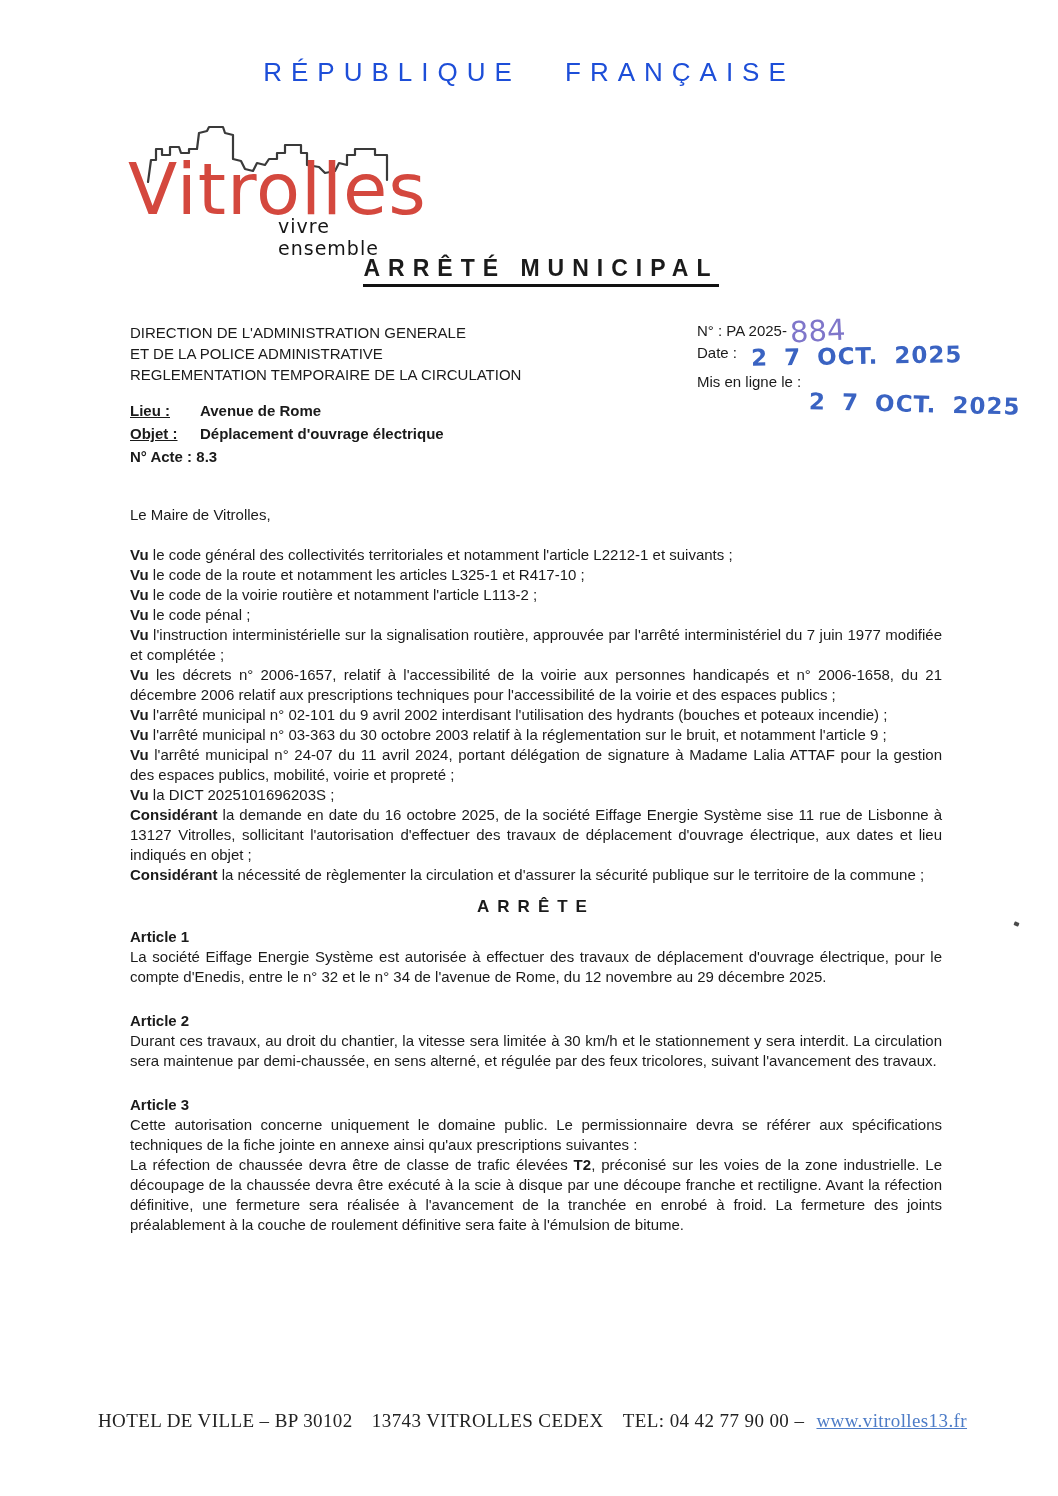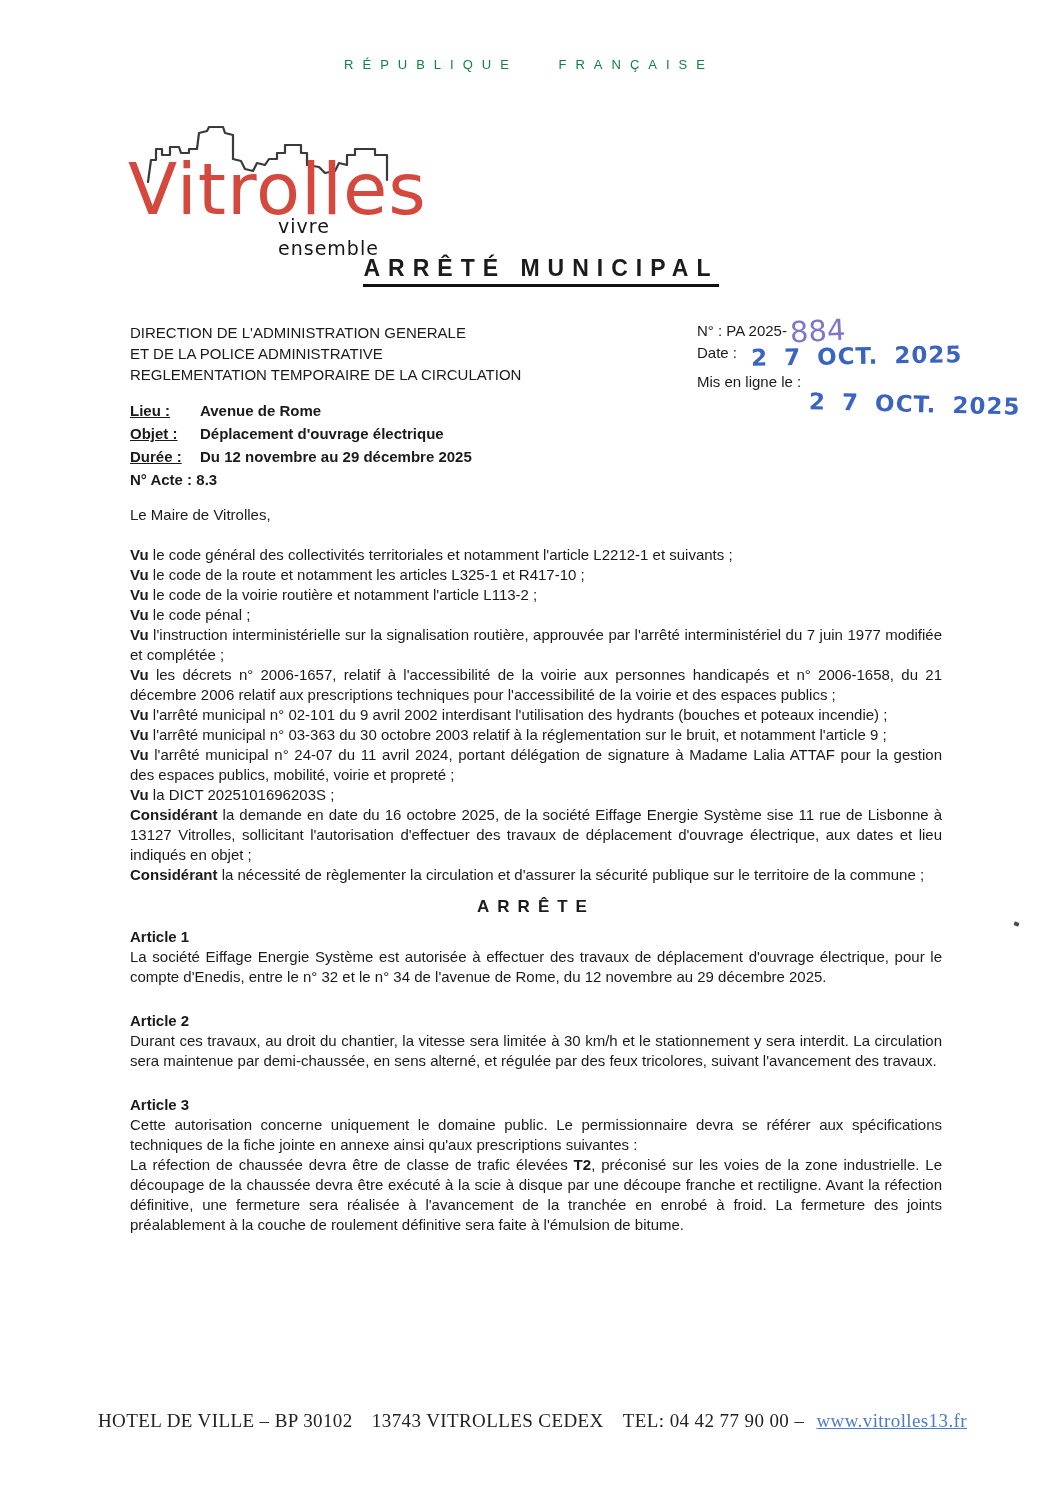--- a/index.html
+++ b/index.html
@@ -9,22 +9,22 @@
     margin:0 auto;
     background:#ffffff;
     font-family:"Liberation Sans", sans-serif;
     color:#1b1b1b;
     overflow:hidden;
   }
   
   .republique{
     position:absolute;top:57px;left:0;width:100%;
     text-align:center;
-    font-size:13px;letter-spacing:9px;word-spacing:28px;
-    color:#15803d;
+    font-size:26px;letter-spacing:9px;word-spacing:28px;
+    color:#1d4ed8;
   }
   .logo{position:absolute;left:128px;top:118px;width:300px;height:120px;}
   .logo svg{position:absolute;left:18px;top:0;}
   .logo-wordmark{
     position:absolute;left:0px;top:29px;
     font-size:72px;font-weight:normal;letter-spacing:1px;
     font-family:"DejaVu Sans", sans-serif;
   }
   .logo-tagline{
     position:absolute;left:150px;top:97px;
@@ -114,23 +114,20 @@
     <div>DIRECTION DE L'ADMINISTRATION GENERALE</div>
     <div>ET DE LA POLICE ADMINISTRATIVE</div>
     <div>REGLEMENTATION TEMPORAIRE DE LA CIRCULATION</div>
     <div class="obj-block">
       <div>
         <span class="lbl"><u>Lieu :</u></span><span class="obj-val">Avenue de Rome</span>
       </div>
       <div>
         <span class="lbl"><u>Objet :</u></span><span class="obj-val">Déplacement d'ouvrage électrique</span>
       </div>
-      <div>
-        <span class="lbl"><u>Durée :</u></span><span class="obj-val">Du 12 novembre au 29 décembre 2025</span>
-      </div>
       <div class="acte-row">N° Acte : 8.3</div>
     </div>
   </div>
 
   <div class="meta-right">
     <div>
       <span>N° : PA 2025-</span><span class="handwritten" style="color:#7f76ca;">884</span>
     </div>
     <div>
       <span>Date :</span><span class="stamp stamp1" style="color:#3a63c2;">2 7 OCT. 2025</span>

